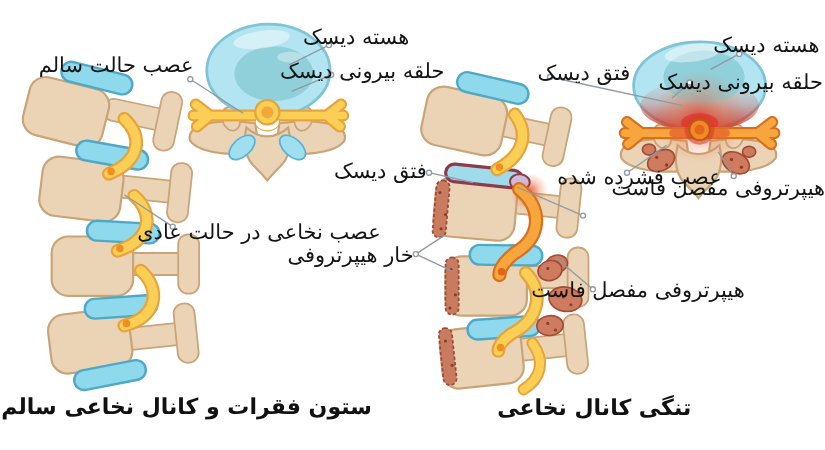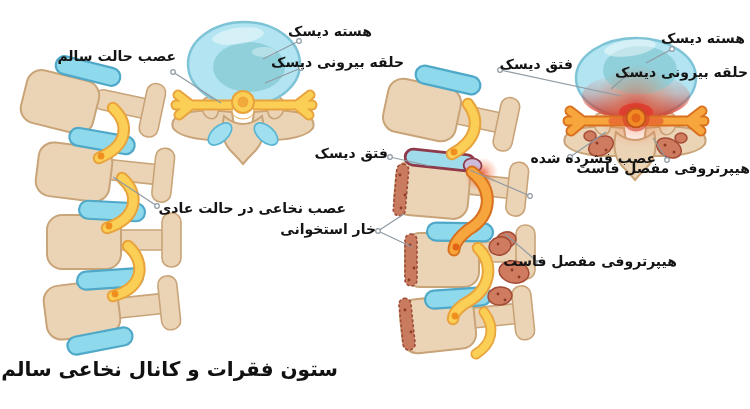--- a/index.html
+++ b/index.html
@@ -1,19 +1,19 @@
 <!DOCTYPE html>
 <html><head>
 <meta charset="utf-8">
 <style>
   html,body{margin:0;padding:0;background:#fff;}
   .figure{position:relative;width:750px;height:409px;background:#ffffff;overflow:hidden;
           font-family:"DejaVu Sans",sans-serif;}
   .figure svg{position:absolute;left:0;top:0;}
-  .lbl{position:absolute;font-weight:bold;font-size:14px;line-height:1.25;color:#141414;
+  .lbl{position:absolute;font-weight:normal;font-size:19px;line-height:1.25;color:#141414;
        direction:rtl;white-space:nowrap;text-align:center;z-index:5;}
   .ttl{position:absolute;font-weight:bold;font-size:20px;color:#111;direction:rtl;
        white-space:nowrap;text-align:left;z-index:5;}
   
   .bone{fill:#EBD4B6;stroke:#C9A478;stroke-width:2;}
   .bone-thin{fill:#EBD4B6;stroke:#C9A478;stroke-width:1.6;}
   .disc-b{fill:#8ED9EB;stroke:#4FA8C8;stroke-width:2.2;}
   .facet{fill:#9FDFF0;stroke:#58B4D2;stroke-width:1.6;}
   .infl{fill:#CE7B5F;stroke:#A34B36;stroke-width:1.5;}
   .rough{fill:#C87B5F;stroke:#9E4A38;stroke-width:1.6;stroke-dasharray:3 2;}
@@ -213,25 +213,26 @@
         <circle class="lead-dot" cx="530" cy="196" r="2.3"></circle>
     <path class="lead" d="M 539 263 L 505 234"></path>
         <circle class="lead-dot" cx="539" cy="263" r="2.3"></circle>
   </g>
 </svg>
 
 <div class="lbl" style="left:300px;top:23px;width:72px;">هسته دیسک</div>
 <div class="lbl" style="left:300px;top:54px;width:104px;">حلقه بیرونی دیسک</div>
 <div class="lbl" style="left:84px;top:48px;width:92px;">عصب حالت سالم</div>
 <div class="lbl" style="left:162px;top:200px;width:184px;">عصب نخاعی در حالت عادی</div>
-<div class="lbl" style="left:298px;top:221px;width:78px;">خار استخوانی</div>
+<div class="lbl" style="left:298px;top:221px;width:78px;">خار هیپرتروفی</div>
 <div class="lbl" style="left:318px;top:145px;width:70px;">فتق دیسک</div>
 
 <div class="lbl" style="left:503px;top:56px;width:70px;">فتق دیسک</div>
 <div class="lbl" style="left:670px;top:30px;width:75px;">هسته دیسک</div>
 <div class="lbl" style="left:638px;top:64px;width:110px;">حلقه بیرونی دیسک</div>
 <div class="lbl" style="left:572px;top:150px;width:84px;">عصب فشرده شده</div>
 <div class="lbl" style="left:616px;top:160px;width:134px;">هیپرتروفی مفصل فاست</div>
 <div class="lbl" style="left:543px;top:253px;width:134px;">هیپرتروفی مفصل فاست</div>
 
 <div class="ttl" style="left:40px;top:357px;width:298px;">ستون فقرات و کانال نخاعی سالم</div>
+<div class="ttl" style="left:452px;top:358px;width:226px;">تنگی کانال نخاعی</div>
 
 </div>
 
 </body></html>

